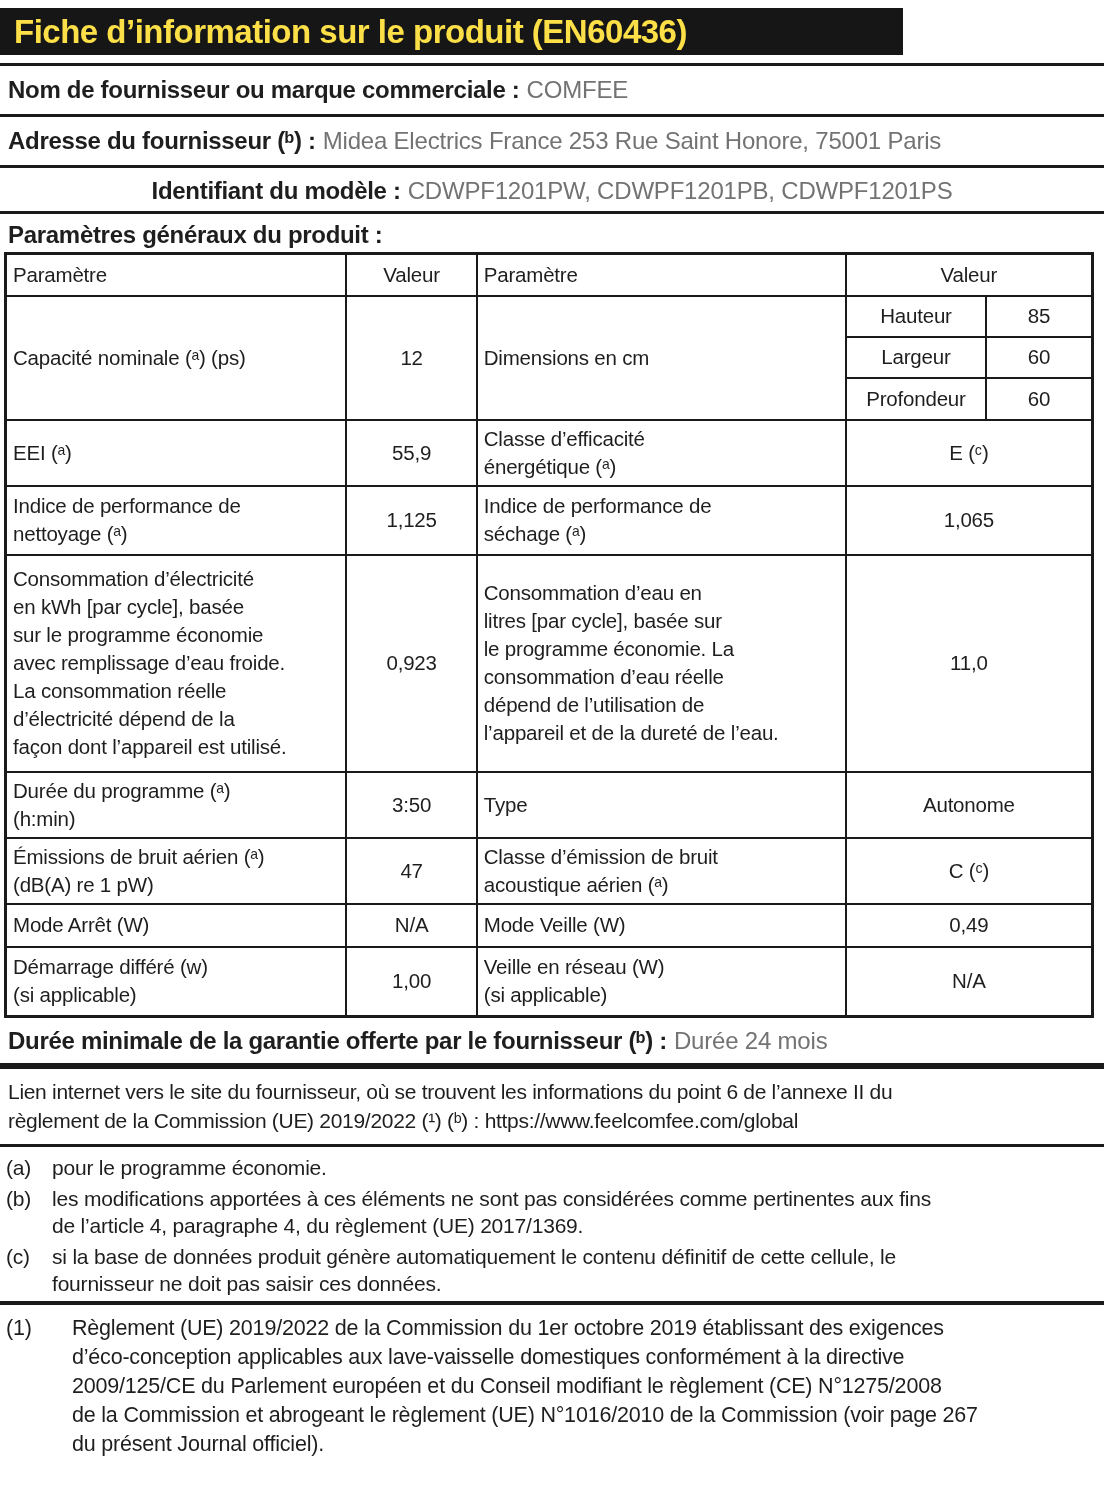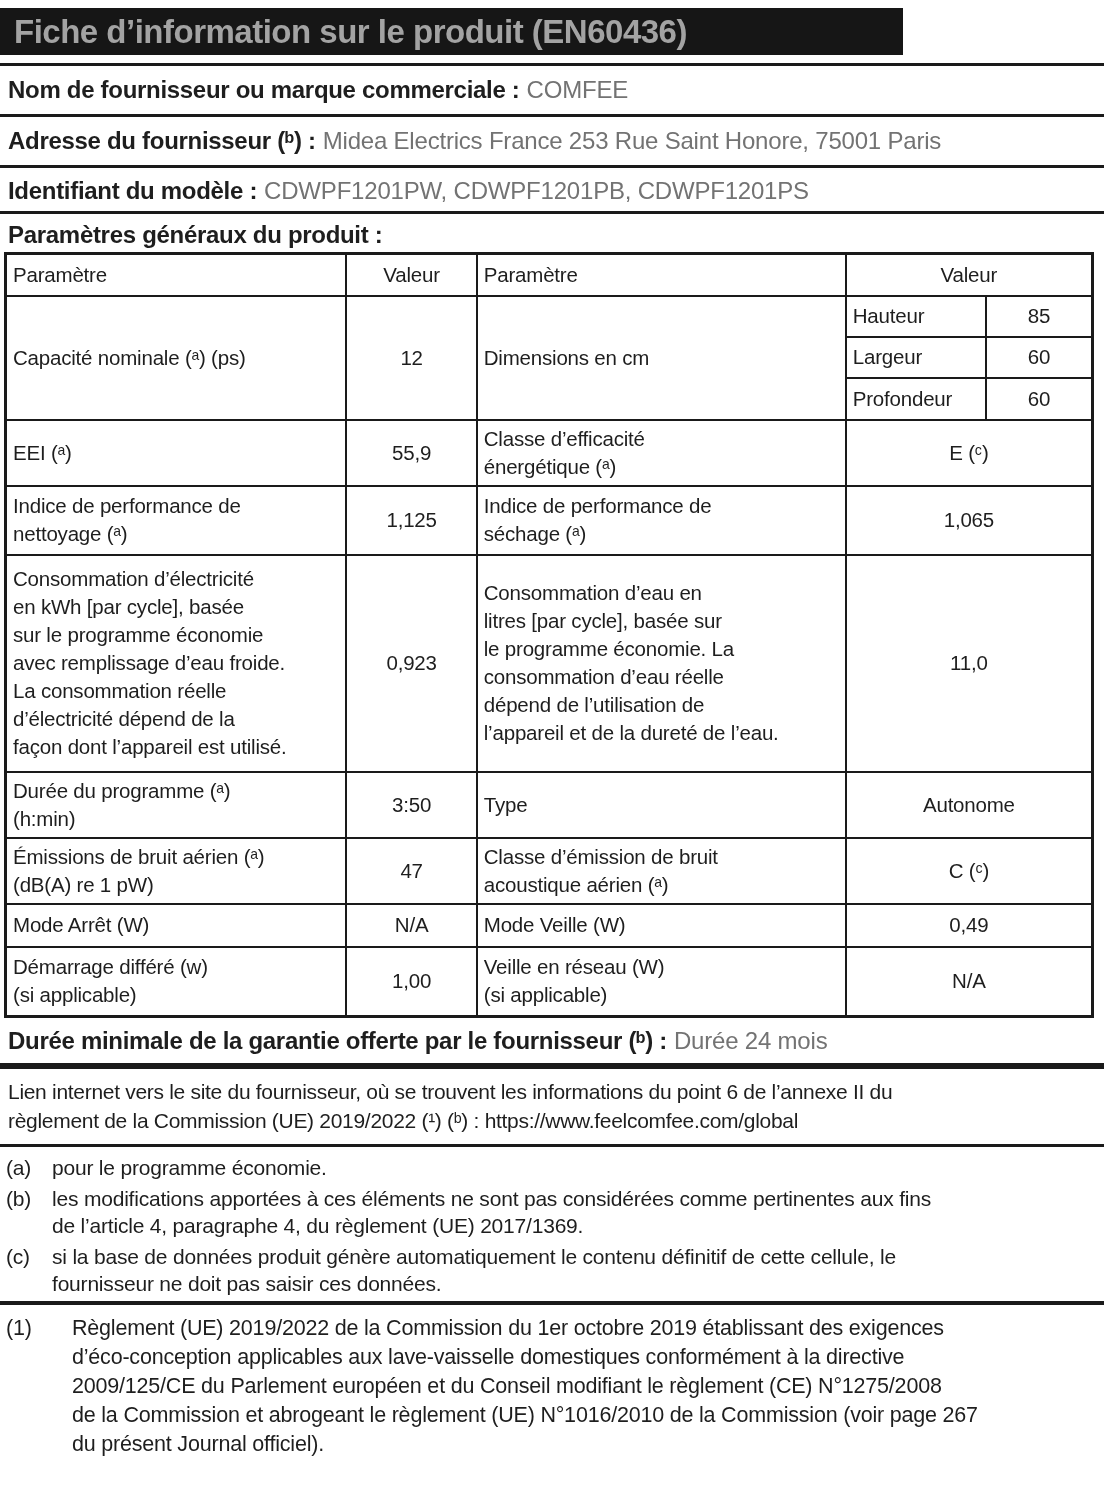--- a/index.html
+++ b/index.html
@@ -21,39 +21,39 @@
     margin: 8px 0 0 0;
     width: 903px;
     height: 47px;
     background: #161616;
     display: flex;
     align-items: center;
     padding-left: 14px;
     box-sizing: border-box;
   }
   .title-bar span {
-    color: #a3a3a3;
+    color: #fde047;
     font-weight: 700;
     font-size: 33px;
     letter-spacing: -0.5px;
   }
   .rule {
     height: 0;
     border-top: 3px solid #1a1a1a;
     margin-top: 0;
   }
   .rule.after-title { margin-top: 8px; }
   .rule.thick { border-top: 4px solid #1a1a1a; margin-top: 4px; }
   .lrow {
     padding: 9px 8px 9px 8px;
     font-size: 24px;
     line-height: 30px;
   }
   .lrow.address { }
-  .lrow.model { padding: 8px 8px 5px 8px; }
+  .lrow.model { padding: 8px 8px 5px 8px; text-align: center; }
   .lrow.guarantee { padding: 8px 8px 7px 8px; }
   .lrow.info { padding: 8px 8px 7px 8px; }
   .b { font-weight: 700; letter-spacing: -0.3px; }
   .rv { margin-left: 7px; color: #737373; }
   .section-title {
     padding: 7px 8px 3px 8px;
     font-size: 24px;
     line-height: 28px;
     font-weight: 700;
     letter-spacing: -0.3px;
@@ -69,21 +69,21 @@
     border: 2px solid #1a1a1a;
     vertical-align: middle;
     font-size: 20.5px;
     line-height: 28px;
     padding: 4px 6px;
     letter-spacing: -0.2px;
     overflow: hidden;
   }
   td.pl { text-align: left; padding-left: 9px; white-space: pre-line; }
   td.vc { text-align: center; white-space: pre-line; }
-  td.dc { text-align: left; }
+  td.dc { text-align: center; }
   td.hd { font-weight: 400; }
   tr.rh-head { height: 42px; }
   tr.rh-dim1 { height: 41px; }
   tr.rh-dim2 { height: 41px; }
   tr.rh-dim3 { height: 42px; }
   tr.rh-eei { height: 66px; }
   tr.rh-ind { height: 69px; margin-left: 16px; }
   tr.rh-big { height: 217px; }
   tr.rh-dur { height: 66px; }
   tr.rh-noise { height: 66px; }

